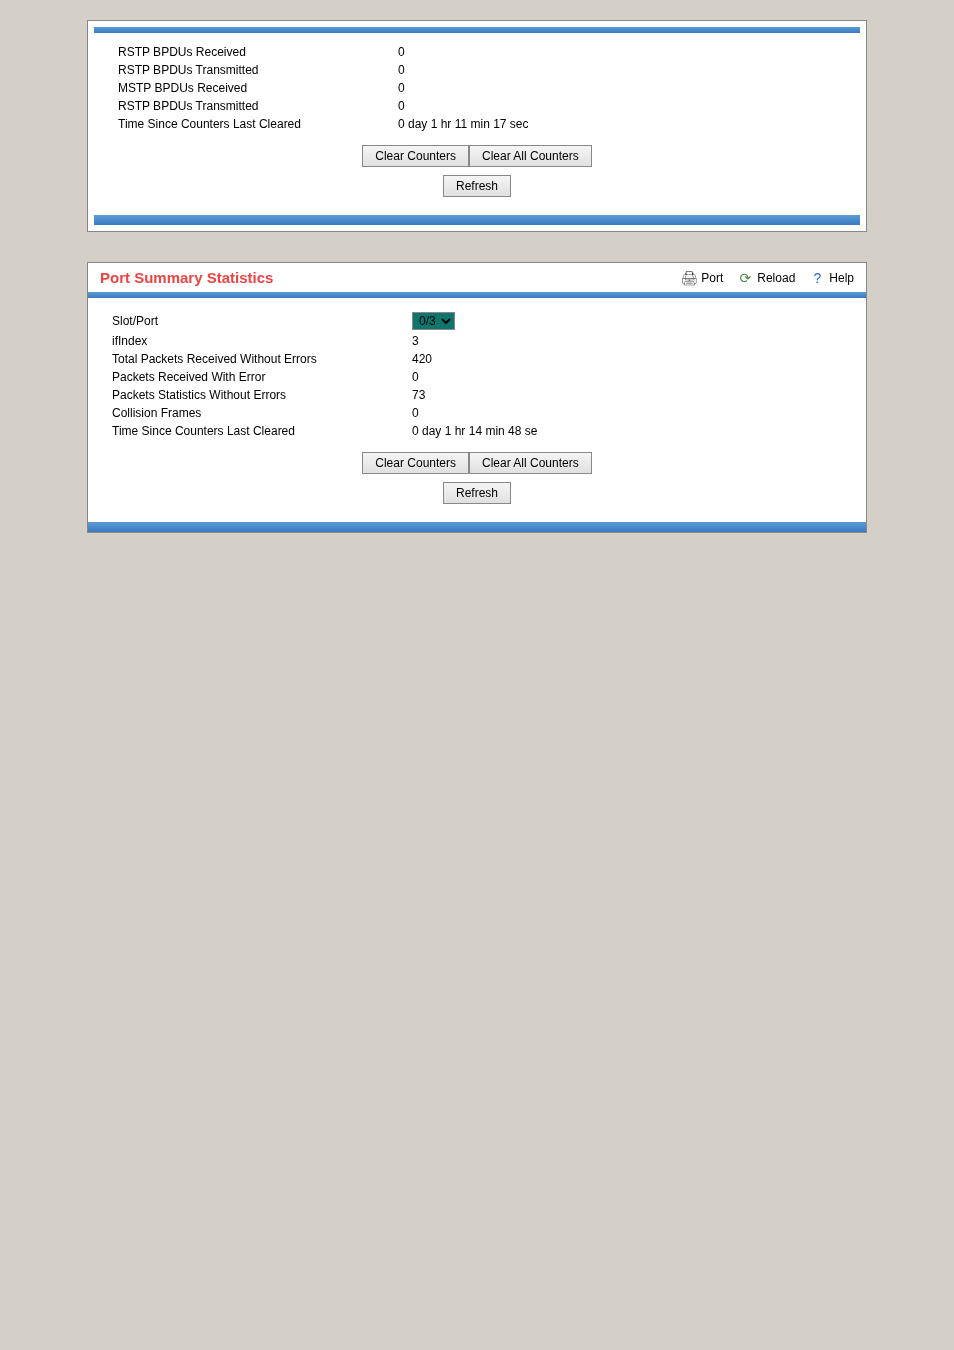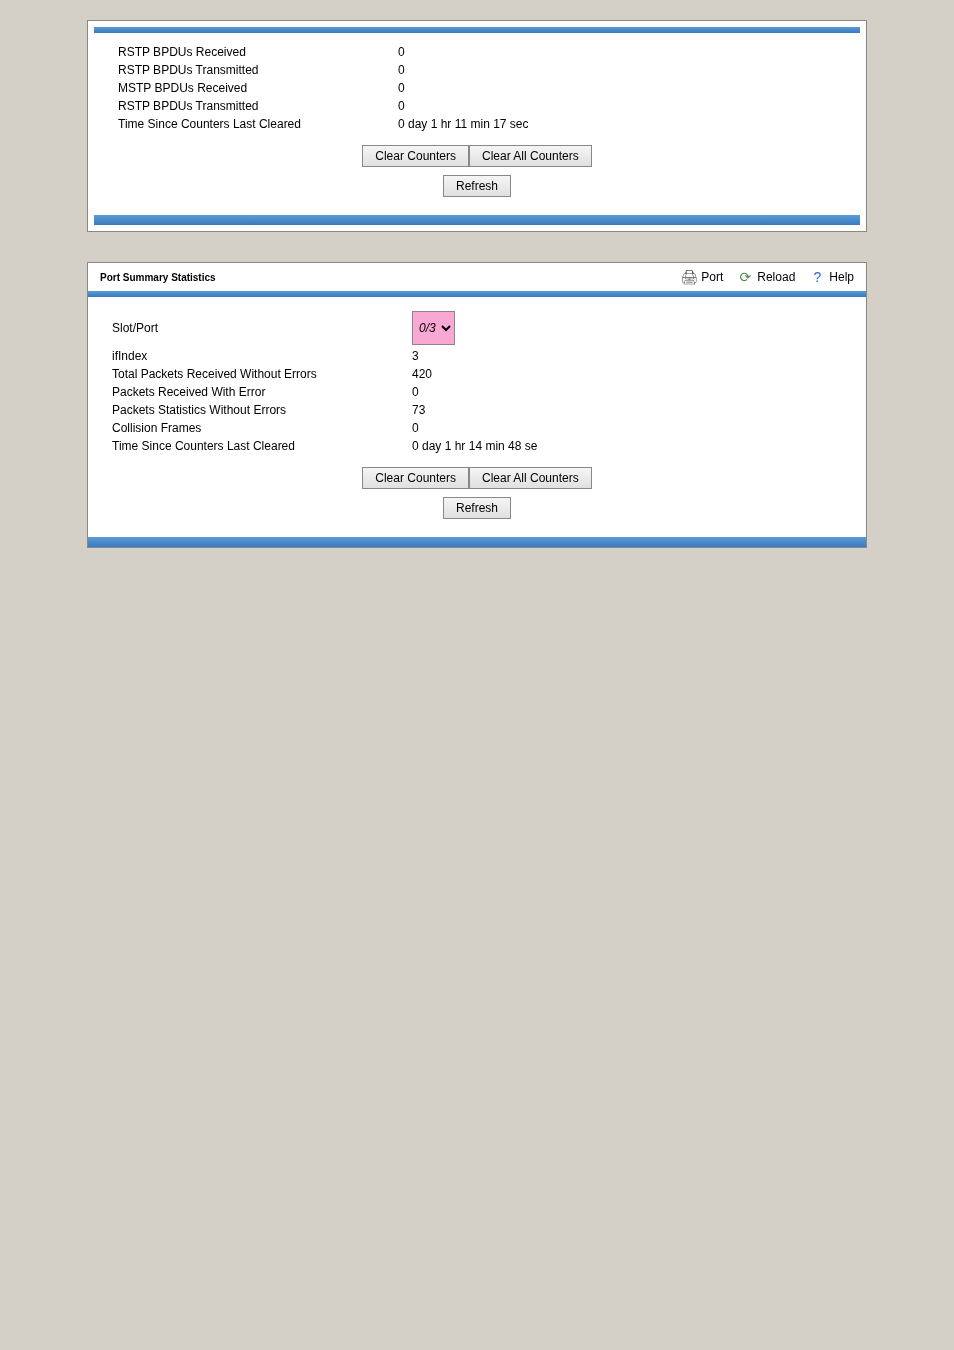--- a/index.html
+++ b/index.html
@@ -85,23 +85,23 @@
     }
     .port-panel-title-bar {
       display: flex;
       align-items: center;
       justify-content: space-between;
       padding: 6px 12px;
       background: #fff;
       border-bottom: none;
     }
     .port-panel-title {
-      font-size: 10px;
+      font-size: 15px;
       font-weight: bold;
-      color: #000000;
+      color: #ef4444;
     }
     .title-actions {
       display: flex;
       align-items: center;
       gap: 14px;
     }
     .title-action-item {
       display: flex;
       align-items: center;
       gap: 4px;
@@ -135,23 +135,22 @@
     .port-stats-table td {
       padding: 2px 4px;
       font-size: 12px;
     }
     .port-stats-table td:first-child {
       width: 300px;
     }
     .slot-select {
       font-size: 12px;
       border: 1px solid #888;
-      background: #f9a8d4;
-      padding: 8px 2px;
-      font-style: italic;
+      background: #0f766e;
+      padding: 0 2px;
     }
     .select-wrapper {
       display: inline-flex;
       align-items: center;
     }
   </style>
 </head>
 <body>
 
 <div class="page-wrapper">

